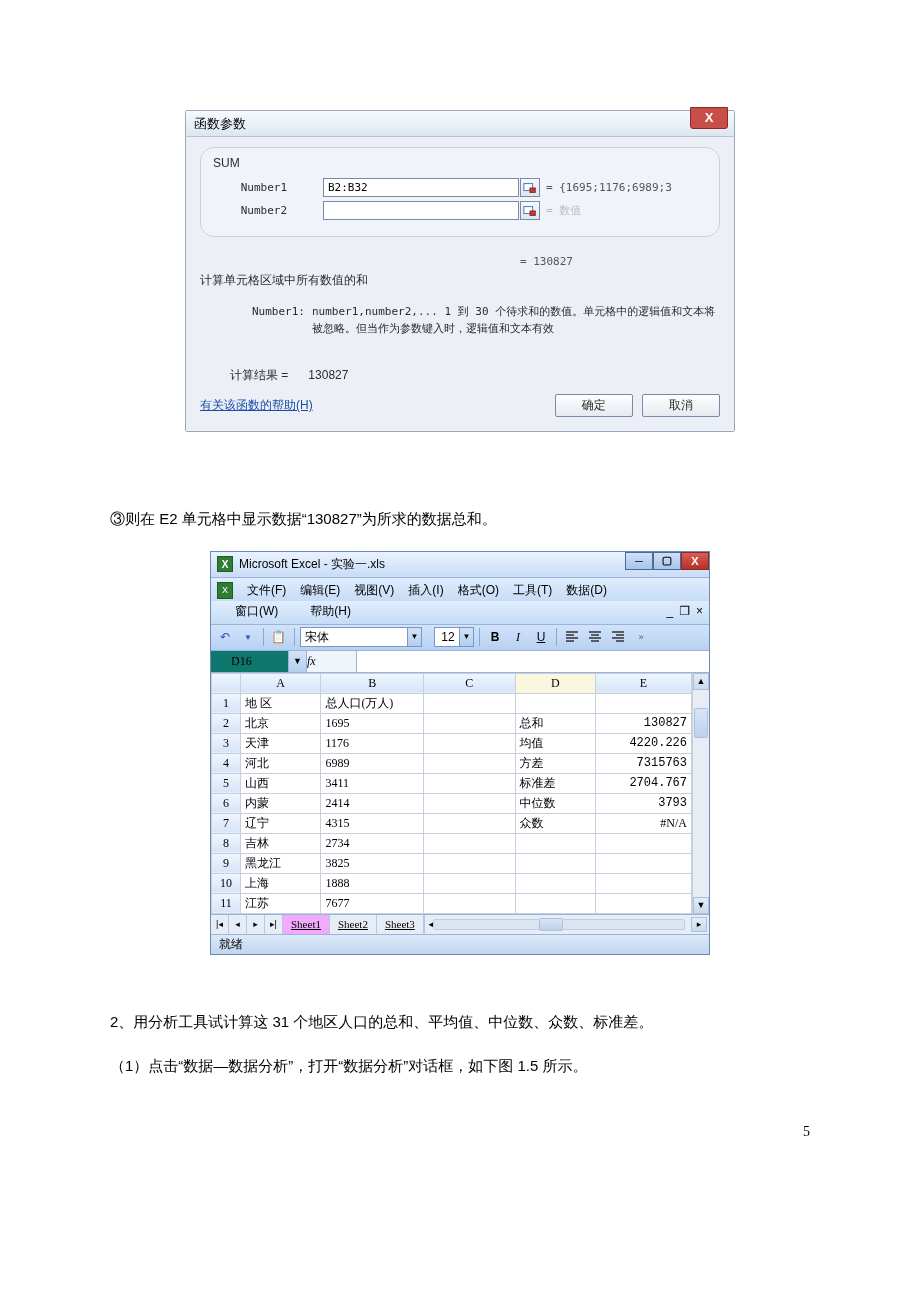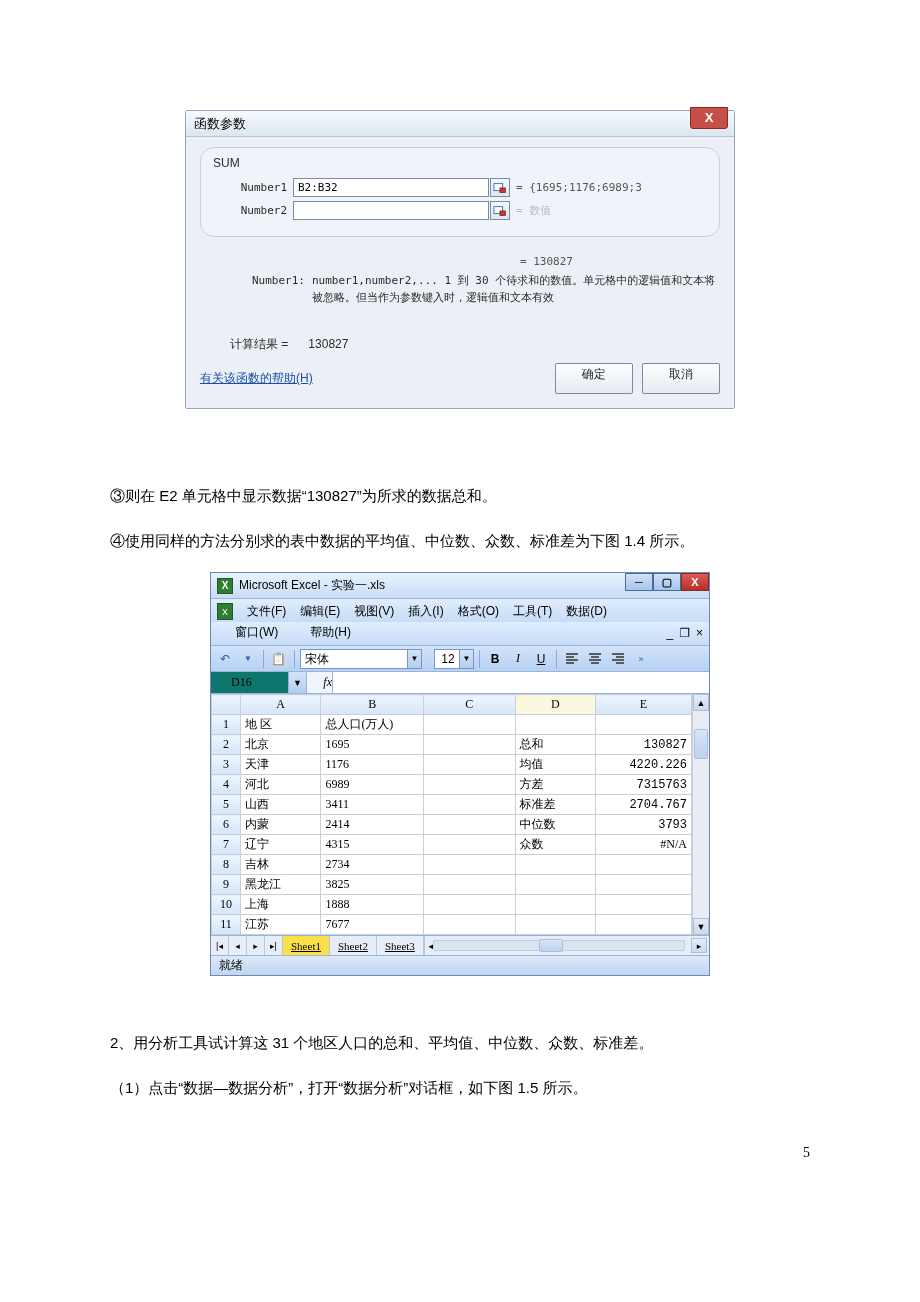--- a/index.html
+++ b/index.html
@@ -79,20 +79,21 @@
     font-family: "Consolas","SimSun",monospace;
   }
   .fn-input {
     flex: 0 0 196px;
     height: 19px;
     border: 1px solid #7a8aa0;
     background: #fff;
     font-size: 11px;
     padding: 0 4px;
     font-family: "Consolas","SimSun",monospace;
+    margin-left: 30px;
   }
   .range-btn {
     width: 20px;
     height: 19px;
     border: 1px solid #7a8aa0;
     margin-left: 1px;
     background: linear-gradient(#f5f9ff,#dde6f1);
     display: flex;
     align-items: center;
     justify-content: center;
@@ -135,21 +136,21 @@
     justify-content: space-between;
     margin-top: 10px;
   }
   .help-link {
     color: #1a4fa8;
     text-decoration: underline;
     font-size: 12px;
   }
   .dlg-btn {
     width: 78px;
-    height: 31px;
+    height: 23px;
     border: 1px solid #7a8aa0;
     background: linear-gradient(#fefefe,#e5ebf2);
     font-size: 12px;
     margin-left: 6px;
     border-radius: 2px;
     text-align: center;
     line-height: 21px;
     display: inline-block;
   }
   
@@ -240,22 +241,22 @@
     height: 22px; display: flex; align-items: stretch;
     background: #f0f5fc; border-bottom: 1px solid #9ab4d9;
   }
   .name-box {
     width: 96px; border-right: 1px solid #9ab4d9; background: #0f766e;
     display: flex; align-items: center; padding-left: 20px; position: relative;
     font-family: "Times New Roman", serif;
   }
   .name-box .dd { position: absolute; right: 0; top: 0; bottom: 0; width: 18px; background: linear-gradient(#d3e3f7,#b4cef0); border-left: 1px solid #9ab4d9; display: flex; align-items: center; justify-content: center; font-size: 9px; }
   .fx-cell {
-    width: 26px; border-right: 1px solid #9ab4d9;
-    display: flex; align-items: center; justify-content: flex-end;
+    width: 50px; border-right: 1px solid #9ab4d9;
+    display: flex; align-items: center; justify-content: flex-start;
     font-style: italic; font-family: serif;
   }
   .fb-input { flex: 1; background: #fff; }
   
   .grid-wrap { display: flex; background: #fff; }
   .grid { flex: 1; border-collapse: collapse; width: 100%; table-layout: fixed; }
   .grid th, .grid td {
     border: 1px solid #c6d0dc;
     height: 20px;
     font-size: 12px;
@@ -295,21 +296,21 @@
   .tabstrip {
     height: 20px; display: flex; align-items: stretch;
     border-top: 1px solid #9ab4d9; background: #e6edf7; font-size: 11px;
   }
   .tab-nav { display: flex; }
   .tab-nav .nav-b { width: 18px; border-right: 1px solid #b8c8e0; display: flex; align-items: center; justify-content: center; font-size: 9px; }
   .sheet-tab {
     padding: 0 8px; border-right: 1px solid #b8c8e0; display: flex; align-items: center;
     text-decoration: underline; font-family: "Times New Roman","SimSun", serif;
   }
-  .sheet-tab.active { background: #fde047; text-decoration: underline; }
+  .sheet-tab.active { background: #f0abfc; text-decoration: underline; }
   .hscroll { flex: 1; display: flex; align-items: center; justify-content: center; border-left: 1px solid #b8c8e0; position: relative; }
   .hscroll .tr { position: absolute; left: 8px; right: 24px; top: 4px; bottom: 4px; background: #dbe4f1; border: 1px solid #c0cee3; border-radius: 2px; }
   .hscroll .th { position: absolute; left: 40%; width: 24px; top: 3px; bottom: 3px; background: linear-gradient(#d8e5f6,#bdd2ee); border: 1px solid #aebfd9; border-radius: 2px; }
   .hscroll .rarrow { position: absolute; right: 2px; top: 2px; bottom: 2px; width: 16px; background: linear-gradient(#e5ecf7,#c9d9ef); border: 1px solid #aebfd9; display: flex; align-items: center; justify-content: center; font-size: 9px; }
   .hscroll .larrow { position: absolute; left: -2px; top: 2px; bottom: 2px; width: 16px; display: flex; align-items: center; justify-content: center; font-size: 9px; }
   .statusbar {
     height: 20px; display: flex; align-items: center; padding-left: 8px;
     background: linear-gradient(#dde9f8,#c1d6f0); border-top: 1px solid #9ab4d9;
   }
   .page-num {
@@ -349,41 +350,41 @@
           <div class="range-btn">
             <svg viewBox="0 0 16 12">
                 <rect x="1" y="1" width="10" height="8" fill="#fff" stroke="#3a66a8"></rect>
                 <rect x="8" y="6" width="6" height="5" fill="#cf3a2f" stroke="#7a1f18"></rect>
               </svg>
           </div>
           <div class="fn-preview" style="color:#bcbcbc">= 数值</div>
         </div>
       </div>
       <div class="fn-eq">= 130827</div>
+      <div class="fn-desc">计算单元格区域中所有数值的和</div>
       <div class="fn-arg-help">
         <div class="k">Number1:</div>
         <div class="v">number1,number2,... 1 到 30 个待求和的数值。单元格中的逻辑值和文本将被忽略。但当作为参数键入时，逻辑值和文本有效</div>
       </div>
       <div class="fn-result">
         <span>计算结果 =</span>
         &nbsp;&nbsp;&nbsp;&nbsp;
         <span>130827</span>
       </div>
       <div class="fn-footer">
         <span class="help-link">有关该函数的帮助(H)</span>
         <span>
           <span class="dlg-btn">确定</span>
           <span class="dlg-btn">取消</span>
         </span>
       </div>
     </div>
   </div>
 
   <p class="body-text">③则在 E2 单元格中显示数据“130827”为所求的数据总和。</p>
-  <p class="body-text">④使用同样的方法分别求的表中数据的平均值、中位数、众数、标准差为下图 1.4 所示。</p>
 
   <div class="excel">
     <div class="excel-titlebar">
       <span class="xicon">X</span>
       <span>Microsoft Excel - 实验一.xls</span>
       <div class="win-controls">
         <div class="win-btn">─</div>
         <div class="win-btn">▢</div>
         <div class="win-btn close">X</div>
       </div>

